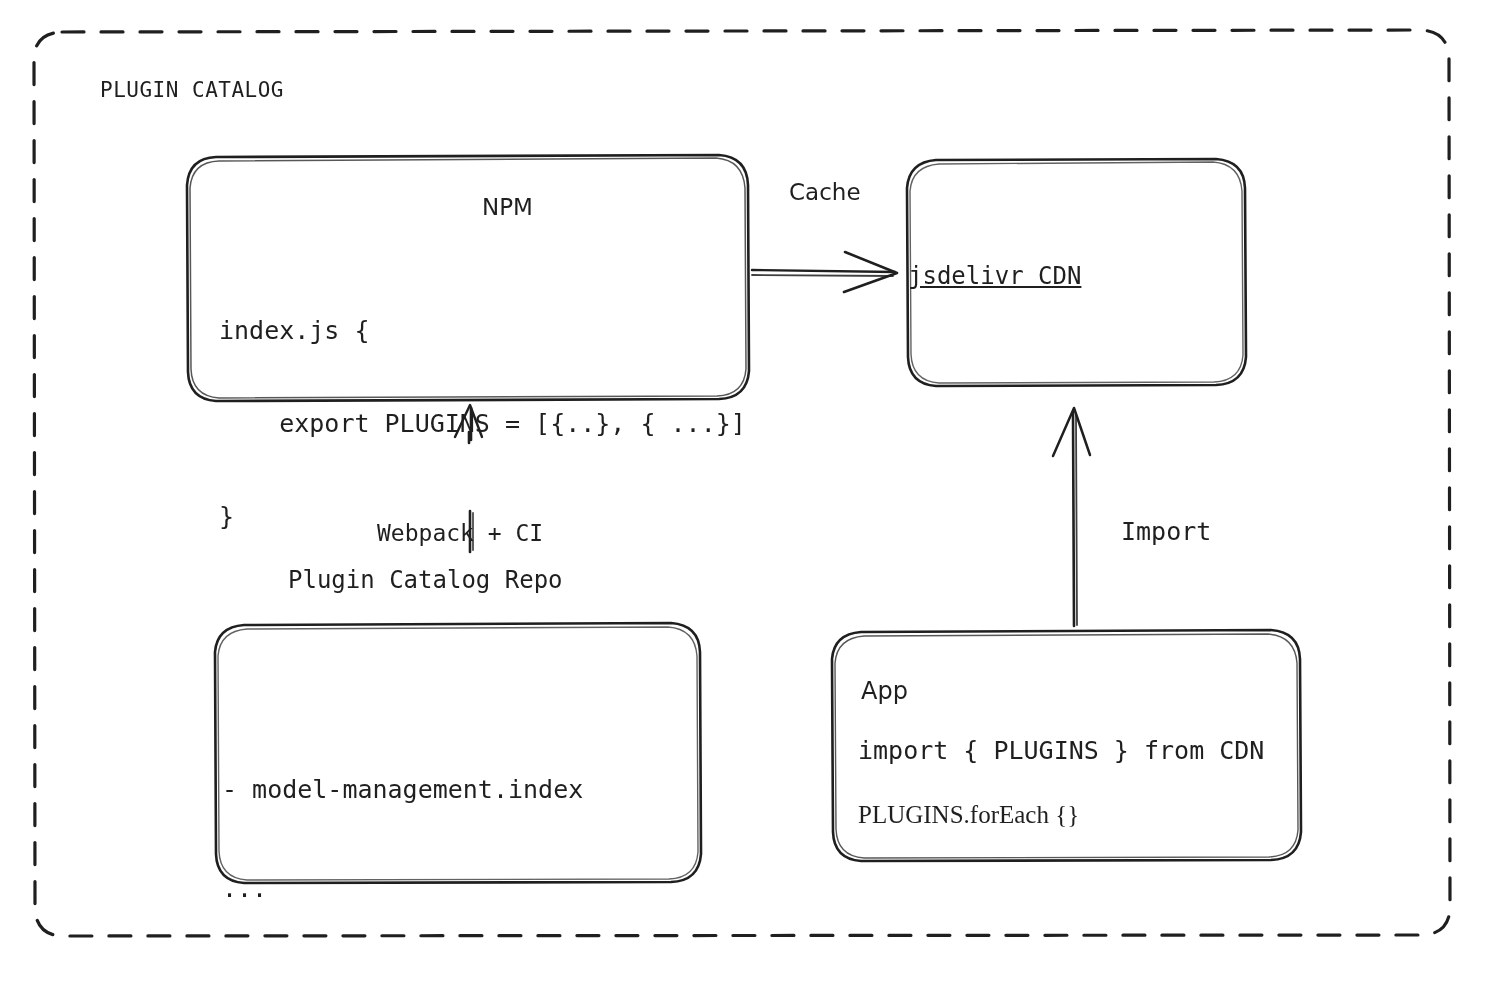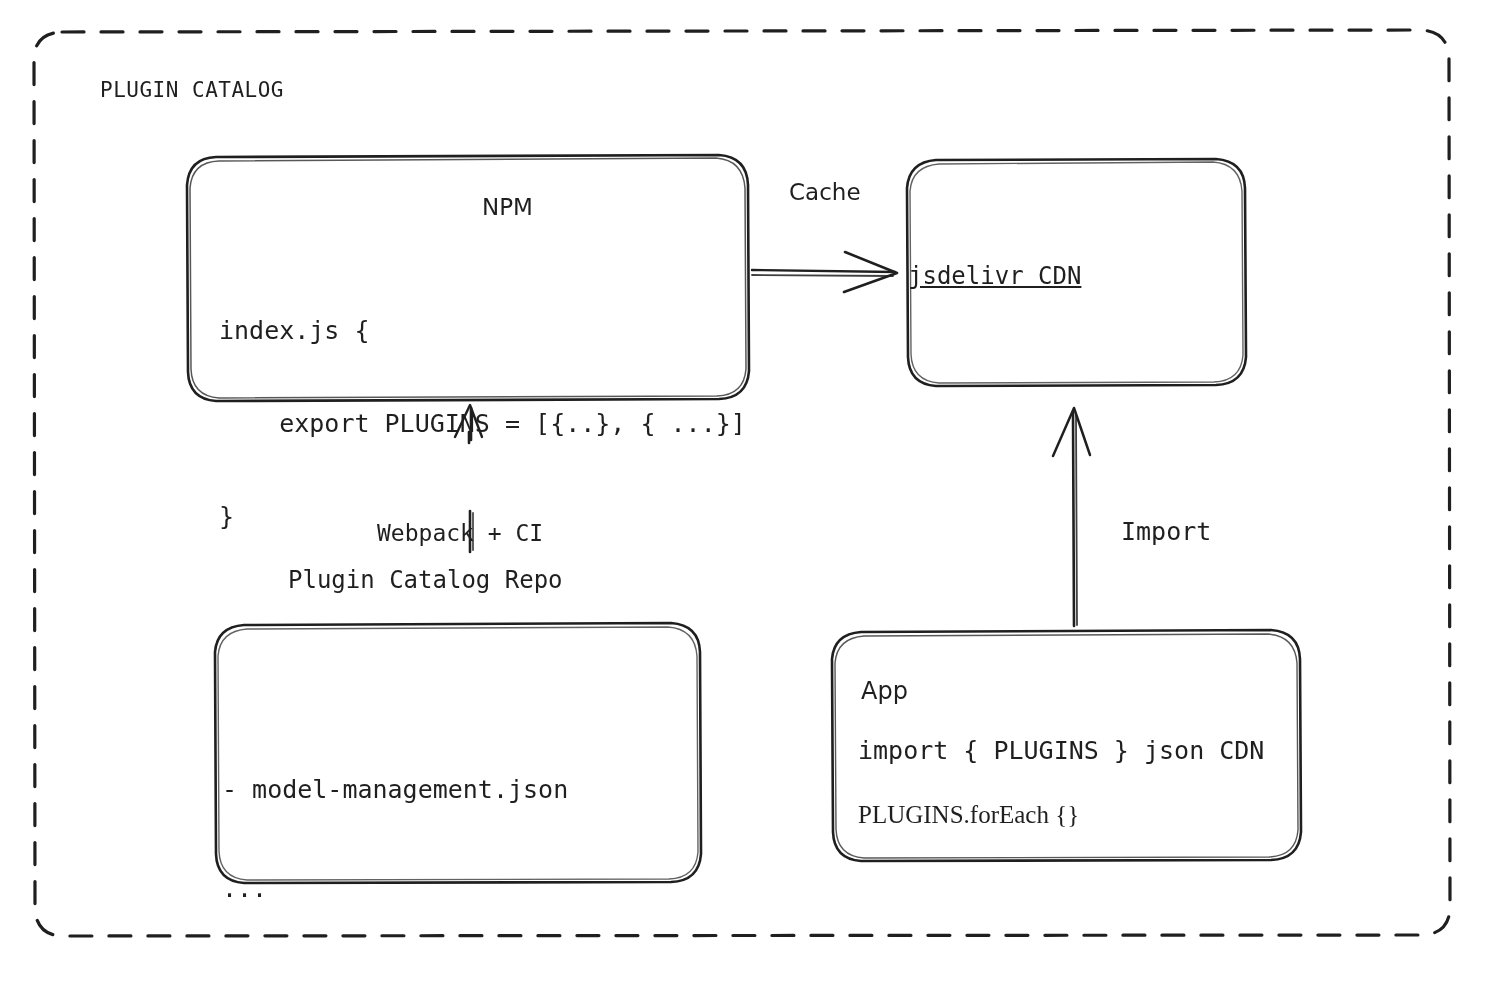--- a/index.html
+++ b/index.html
@@ -183,21 +183,21 @@
 
 <div class="lbl sans cache-label">Cache</div>
 
 <div class="lbl mono webpack-label">
   <div>Webpack + CI</div>
 </div>
 
 <div class="lbl mono repo-title">Plugin Catalog Repo</div>
 
 <div class="lbl mono repo-list">
-  <div>- model-management.json</div>
+  <div>- model-management.index</div>
   <div>...</div>
 </div>
 
 <div class="lbl sans app-title">App</div>
-<div class="lbl mono app-line1">import { PLUGINS } json CDN</div>
+<div class="lbl mono app-line1">import { PLUGINS } from CDN</div>
 <div class="lbl mono app-line2">PLUGINS.forEach {}</div>
 
 <div class="lbl mono import-label">Import</div>
 
 </body></html>

